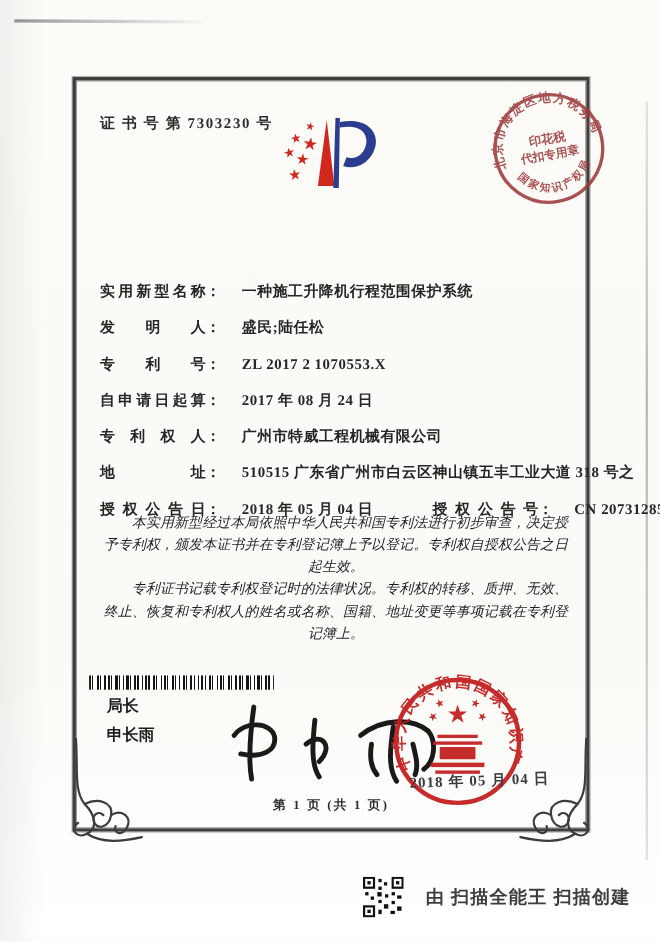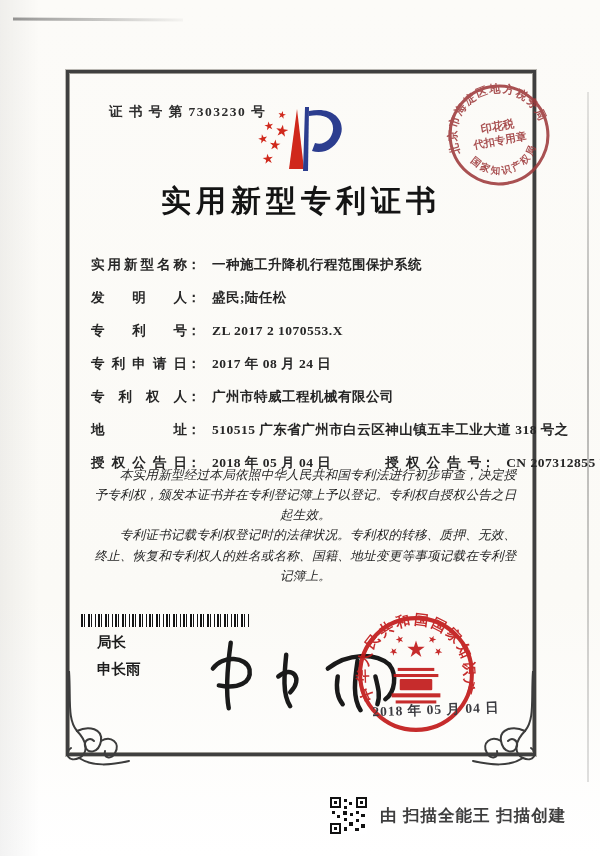--- a/index.html
+++ b/index.html
@@ -16,36 +16,36 @@
   .paper-edge-right{position:absolute;right:11px;top:92px;height:690px;width:2px;
     background:linear-gradient(180deg,rgba(0,0,0,.10),rgba(0,0,0,.28) 40%,rgba(0,0,0,.12));}
   .sheet-shade{position:absolute;left:0;top:0;bottom:0;width:40px;
     background:linear-gradient(90deg,rgba(0,0,0,.05),rgba(0,0,0,0));}
 
   
   .frame{position:absolute;left:66px;top:70px;width:470px;height:686px;box-sizing:border-box;
     border:3px solid var(--frame,#3f3f3f);
     box-shadow:0 0 0 1px #b9b7b2, inset 0 0 0 1px #9a9892;
     background:transparent;}
-  .cert-no{position:absolute;left:40px;top:30px;font-size:13.5px;font-weight:600;
+  .cert-no{position:absolute;left:22px;top:30px;font-size:13.5px;font-weight:600;
     letter-spacing:1.5px;color:#2d2d2d;}
 
   
   .logo{position:absolute;left:50%;top:34px;transform:translateX(-50%);width:92px;height:66px;}
 
   .title{position:absolute;left:0;right:0;top:108px;text-align:center;margin:0;
     font-size:30px;font-weight:600;letter-spacing:5px;color:#141414;}
 
   
   .fields{position:absolute;left:22px;right:14px;top:182px;font-size:13.5px;font-weight:600;color:#262626;}
   .f-row{margin-bottom:13px;line-height:20px;white-space:nowrap;}
   .f-label{display:inline-block;width:96px;text-align:justify;text-align-last:justify;
     text-justify:inter-character;vertical-align:top;}
   .f-colon{display:inline-block;vertical-align:top;}
-  .f-value{display:inline-block;margin-left:8px;vertical-align:top;letter-spacing:.5px;}
+  .f-value{display:inline-block;margin-left:16px;vertical-align:top;letter-spacing:.5px;}
   .f-row.two{display:flex;gap:26px;}
   .f-cell-right{margin-left:28px;}
 
   
   .paras{position:absolute;left:22px;right:13px;top:392px;font-size:12.6px;line-height:1.6;
     color:#1f1f1f;font-style:italic;font-weight:500;text-align:center;}
   .paras p{margin:0;text-indent:2em;letter-spacing:.2px;}
 
   .barcode{position:absolute;left:12px;top:541px;width:168px;height:13px;
     background:repeating-linear-gradient(90deg,#141414 0 2px,#fff 2px 3px,#141414 3px 4px,#fff 4px 7px,
@@ -63,21 +63,21 @@
     font-size:13.5px;font-weight:700;color:#3b3b40;letter-spacing:1px;transform:rotate(-2deg);}
 
   .page-footer{position:absolute;left:0;right:0;bottom:14px;text-align:center;
     font-size:11.5px;letter-spacing:2px;color:#2c2c2c;font-weight:600;}
 
   .flourish{position:absolute;width:74px;height:96px;z-index:4;}
   .flourish.bl{left:-12px;bottom:-14px;}
   .flourish.br{right:-12px;bottom:-14px;transform:scaleX(-1);}
 
   
-  .scanner-note{position:absolute;left:330px;top:797px;display:flex;align-items:center;gap:13px;}
+  .scanner-note{position:absolute;left:330px;top:797px;display:flex;align-items:center;gap:20px;}
   .qr{width:37px;height:37px;}
   .scanner-text{font-family:"Liberation Sans",sans-serif;font-size:16.5px;font-weight:600;
     color:#3e3e3e;letter-spacing:1px;}
 </style>
 </head>
 <body>
 
 <div class="sheet">
   <div class="scan-streak"></div>
   <div class="sheet-shade"></div>
@@ -99,21 +99,20 @@
         <use href="#star" transform="translate(20,38) scale(5.6) rotate(6)"></use>
         <use href="#star" transform="translate(13,52) scale(5.4) rotate(-8)"></use>
         <polygon points="42,2 34,62 49,62"></polygon>
       </g>
       <g fill="var(--logo-blue)">
         <polygon points="50,0 54,0 53,64 48,64"></polygon>
         <path d="M54,4 C78,-1 90,13 86,27 C82,41 68,48 57,44 L60,36 C69,39 77,32 78,23 C79,12 70,6 54,9 Z"></path>
       </g>
     </svg>
 
-    <h1 class="title">实用新型专利证书</h1>
 
     <svg class="tax-seal" viewBox="0 0 110 110">
       <defs>
         <path id="taxTopArc" d="M15,68 A42,42 0 1 1 95,68"></path>
         <path id="taxBottomArc" d="M21,72 A38,38 0 0 0 89,72"></path>
       </defs>
       <circle cx="55" cy="55" r="48" fill="none" stroke="var(--tax-seal-red)" stroke-width="3"></circle>
       <text font-size="11" fill="var(--tax-seal-red)" letter-spacing="1.5" font-weight="bold">
         <textPath href="#taxTopArc" startOffset="2">北京市海淀区地方税务局</textPath>
       </text>
@@ -131,21 +130,21 @@
       </div>
       <div class="f-row">
         <span class="f-label">发明人</span><span class="f-colon">：</span>
         <span class="f-value">盛民;陆任松</span>
       </div>
       <div class="f-row">
         <span class="f-label">专利号</span><span class="f-colon">：</span>
         <span class="f-value">ZL 2017 2 1070553.X</span>
       </div>
       <div class="f-row">
-        <span class="f-label">专利申请日</span><span class="f-colon">：</span>
+        <span class="f-label">自申请日起算</span><span class="f-colon">：</span>
         <span class="f-value">2017 年 08 月 24 日</span>
       </div>
       <div class="f-row">
         <span class="f-label">专利权人</span><span class="f-colon">：</span>
         <span class="f-value">广州市特威工程机械有限公司</span>
       </div>
       <div class="f-row">
         <span class="f-label">地址</span><span class="f-colon">：</span>
         <span class="f-value">510515 广东省广州市白云区神山镇五丰工业大道 318 号之</span>
       </div>
@@ -220,20 +219,21 @@
     </svg>
     <svg class="flourish br" viewBox="0 0 74 96">
       <g fill="none" stroke="#3c3c3c" stroke-width="2" stroke-linecap="round">
         <path d="M12,0 C14,28 10,48 20,60 C30,70 32,82 22,87 C12,92 6,82 14,77"></path>
         <path d="M20,60 C32,54 46,58 44,70 C42,82 30,84 28,75 C27,69 33,66 37,70"></path>
         <path d="M22,87 C36,96 54,94 72,90"></path>
         <path d="M44,70 C54,64 64,72 58,82 C54,89 46,87 48,80"></path>
       </g>
     </svg>
 
+    <div class="page-footer">第 1 页 (共 1 页)</div>
   </div>
 
   <div class="scanner-note">
     <svg class="qr" viewBox="0 0 37 37">
       <rect width="37" height="37" fill="#fff"></rect>
       <g fill="#111">
         <rect x="0" y="0" width="11" height="11"></rect>
           <rect x="26" y="0" width="11" height="11"></rect>
           <rect x="0" y="26" width="11" height="11"></rect>
         <rect x="14" y="2" width="3" height="3"></rect>

